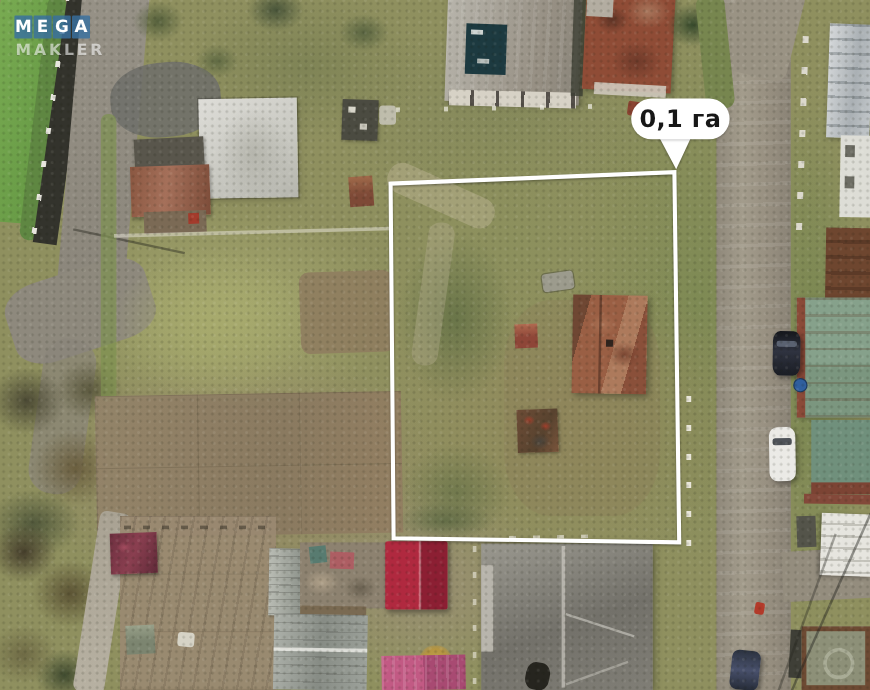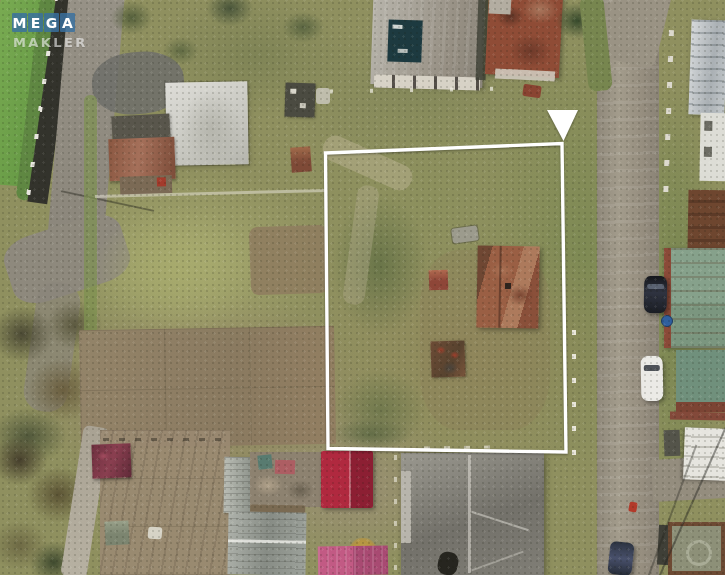--- a/index.html
+++ b/index.html
@@ -447,20 +447,23 @@
   <div class="abs dark-spot-house"></div>
   <div class="abs fence-above-house"></div>
 
   <div class="abs speckle"></div>
 
   <svg class="abs overlay-svg" viewBox="0 0 725 575">
     <polygon class="plot-outline" points="325.5,153 562,143.5 566,452 328,448.5"></polygon>
     <polygon class="bubble-tail" points="547,110 578,110 563.5,141"></polygon>
   </svg>
 
+  <div class="abs bubble">
+    <span>0,1 га</span>
+  </div>
 
   <div class="abs logo">
     <div class="logo-row">
       <span class="tile">M</span>
       <span class="tile">E</span>
       <span class="tile">G</span>
       <span class="tile">A</span>
     </div>
     <div class="logo-sub">MAKLER</div>
   </div>

